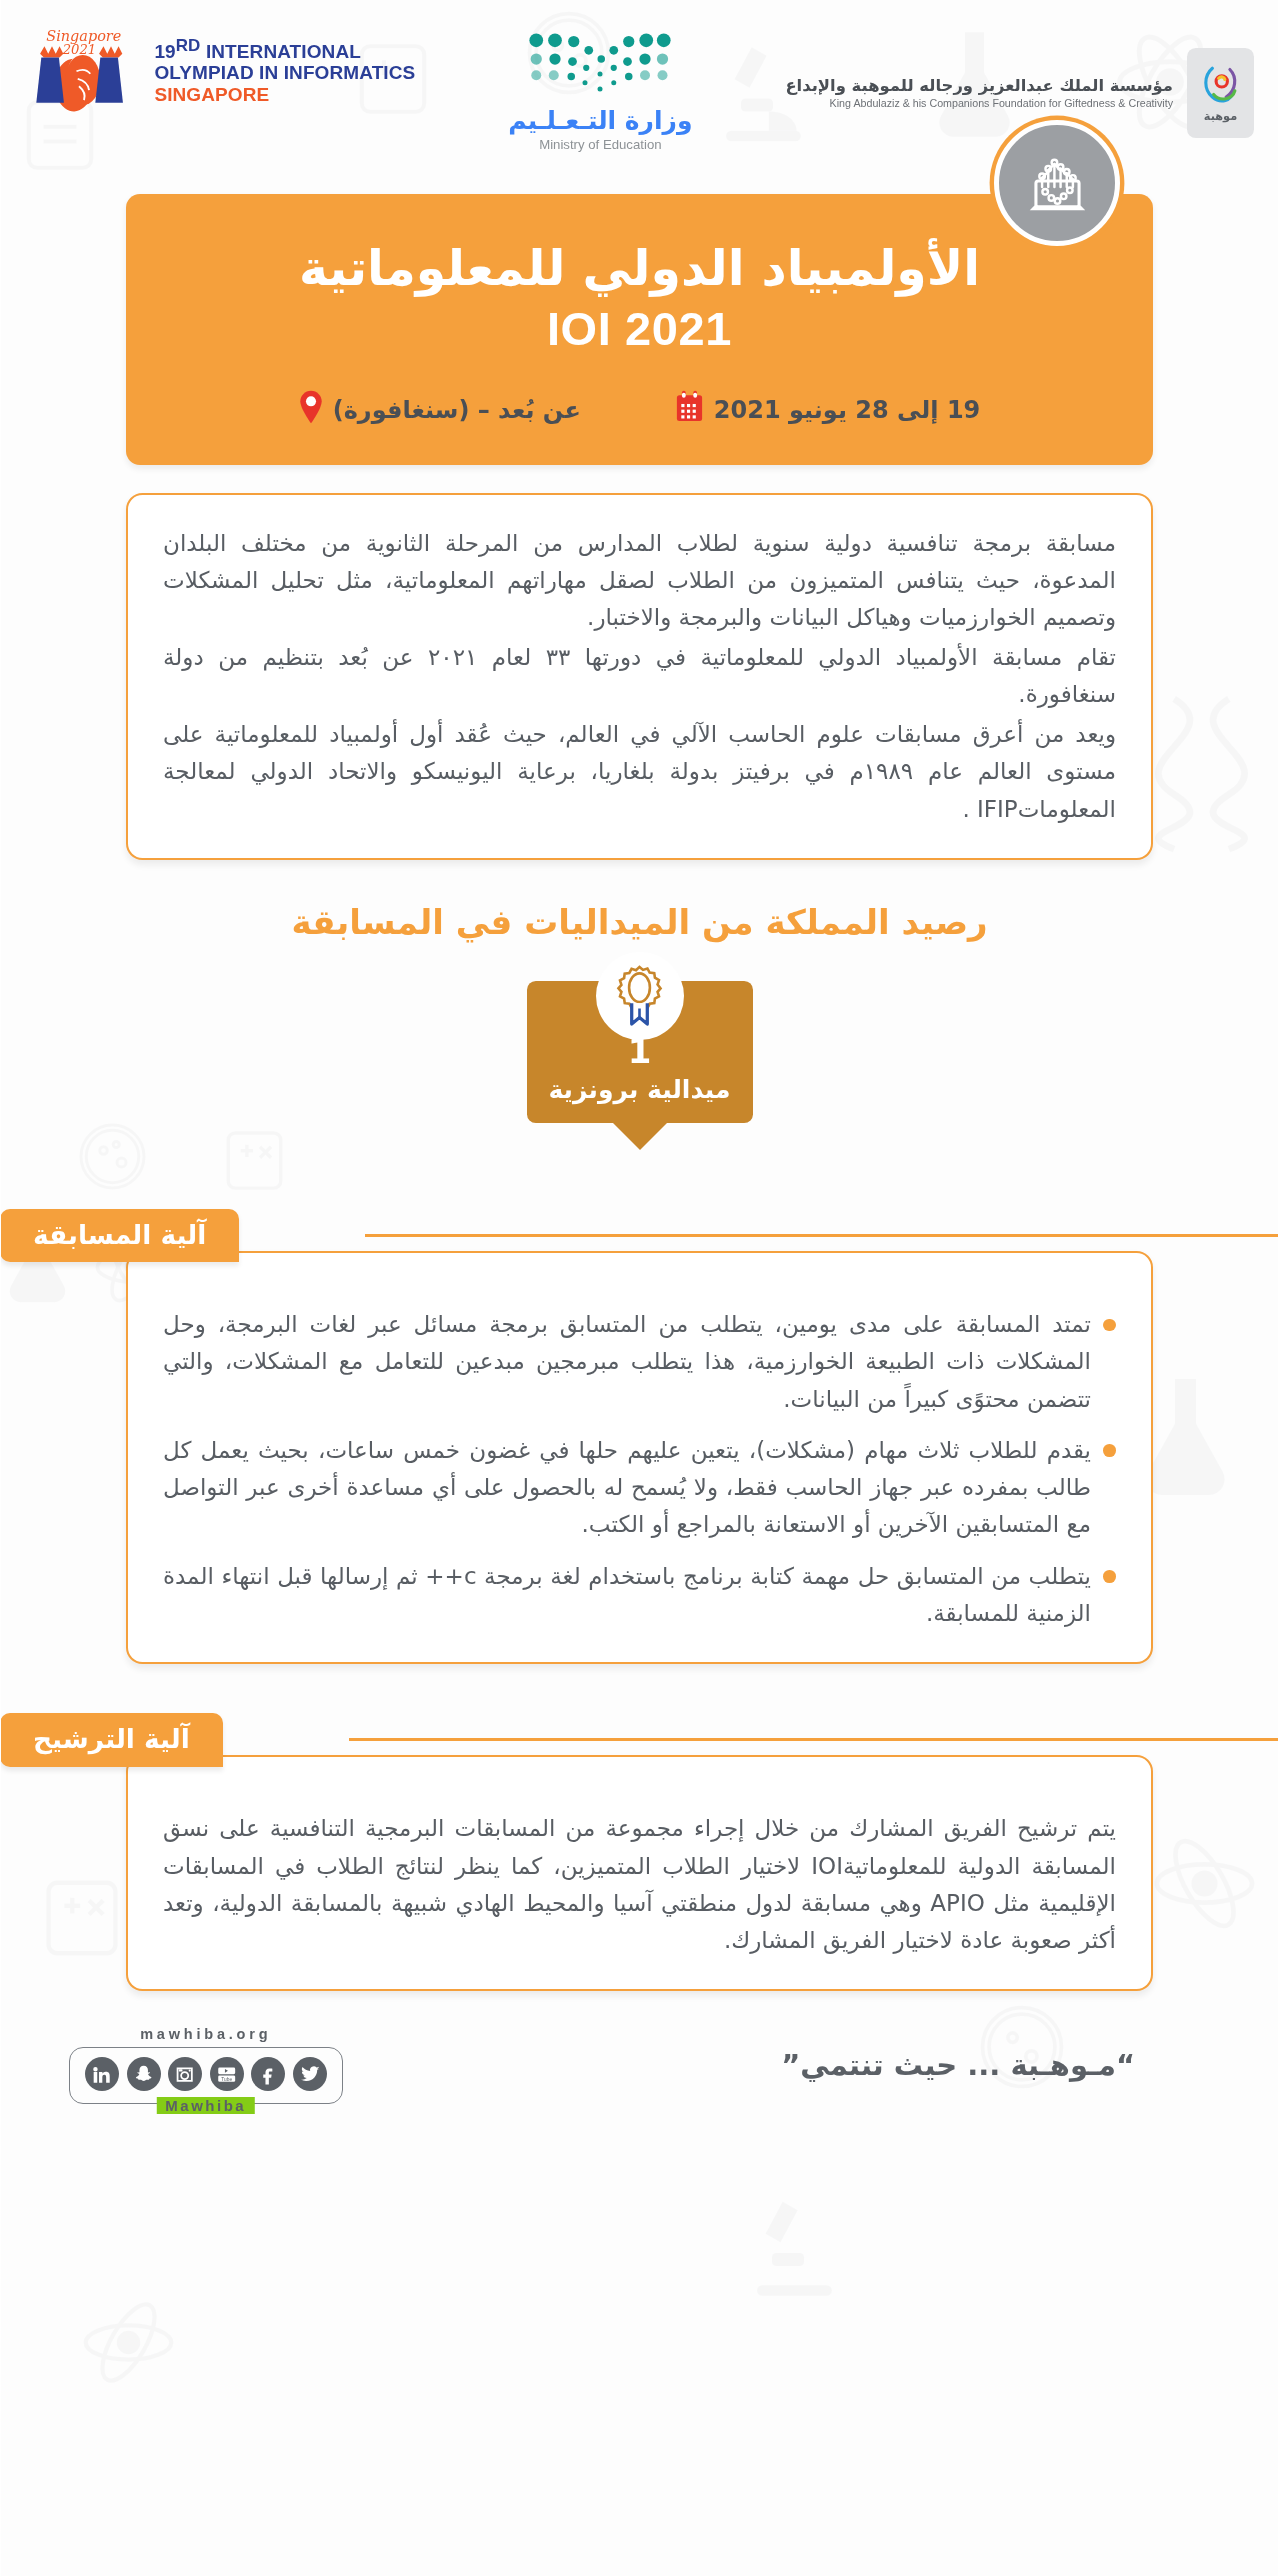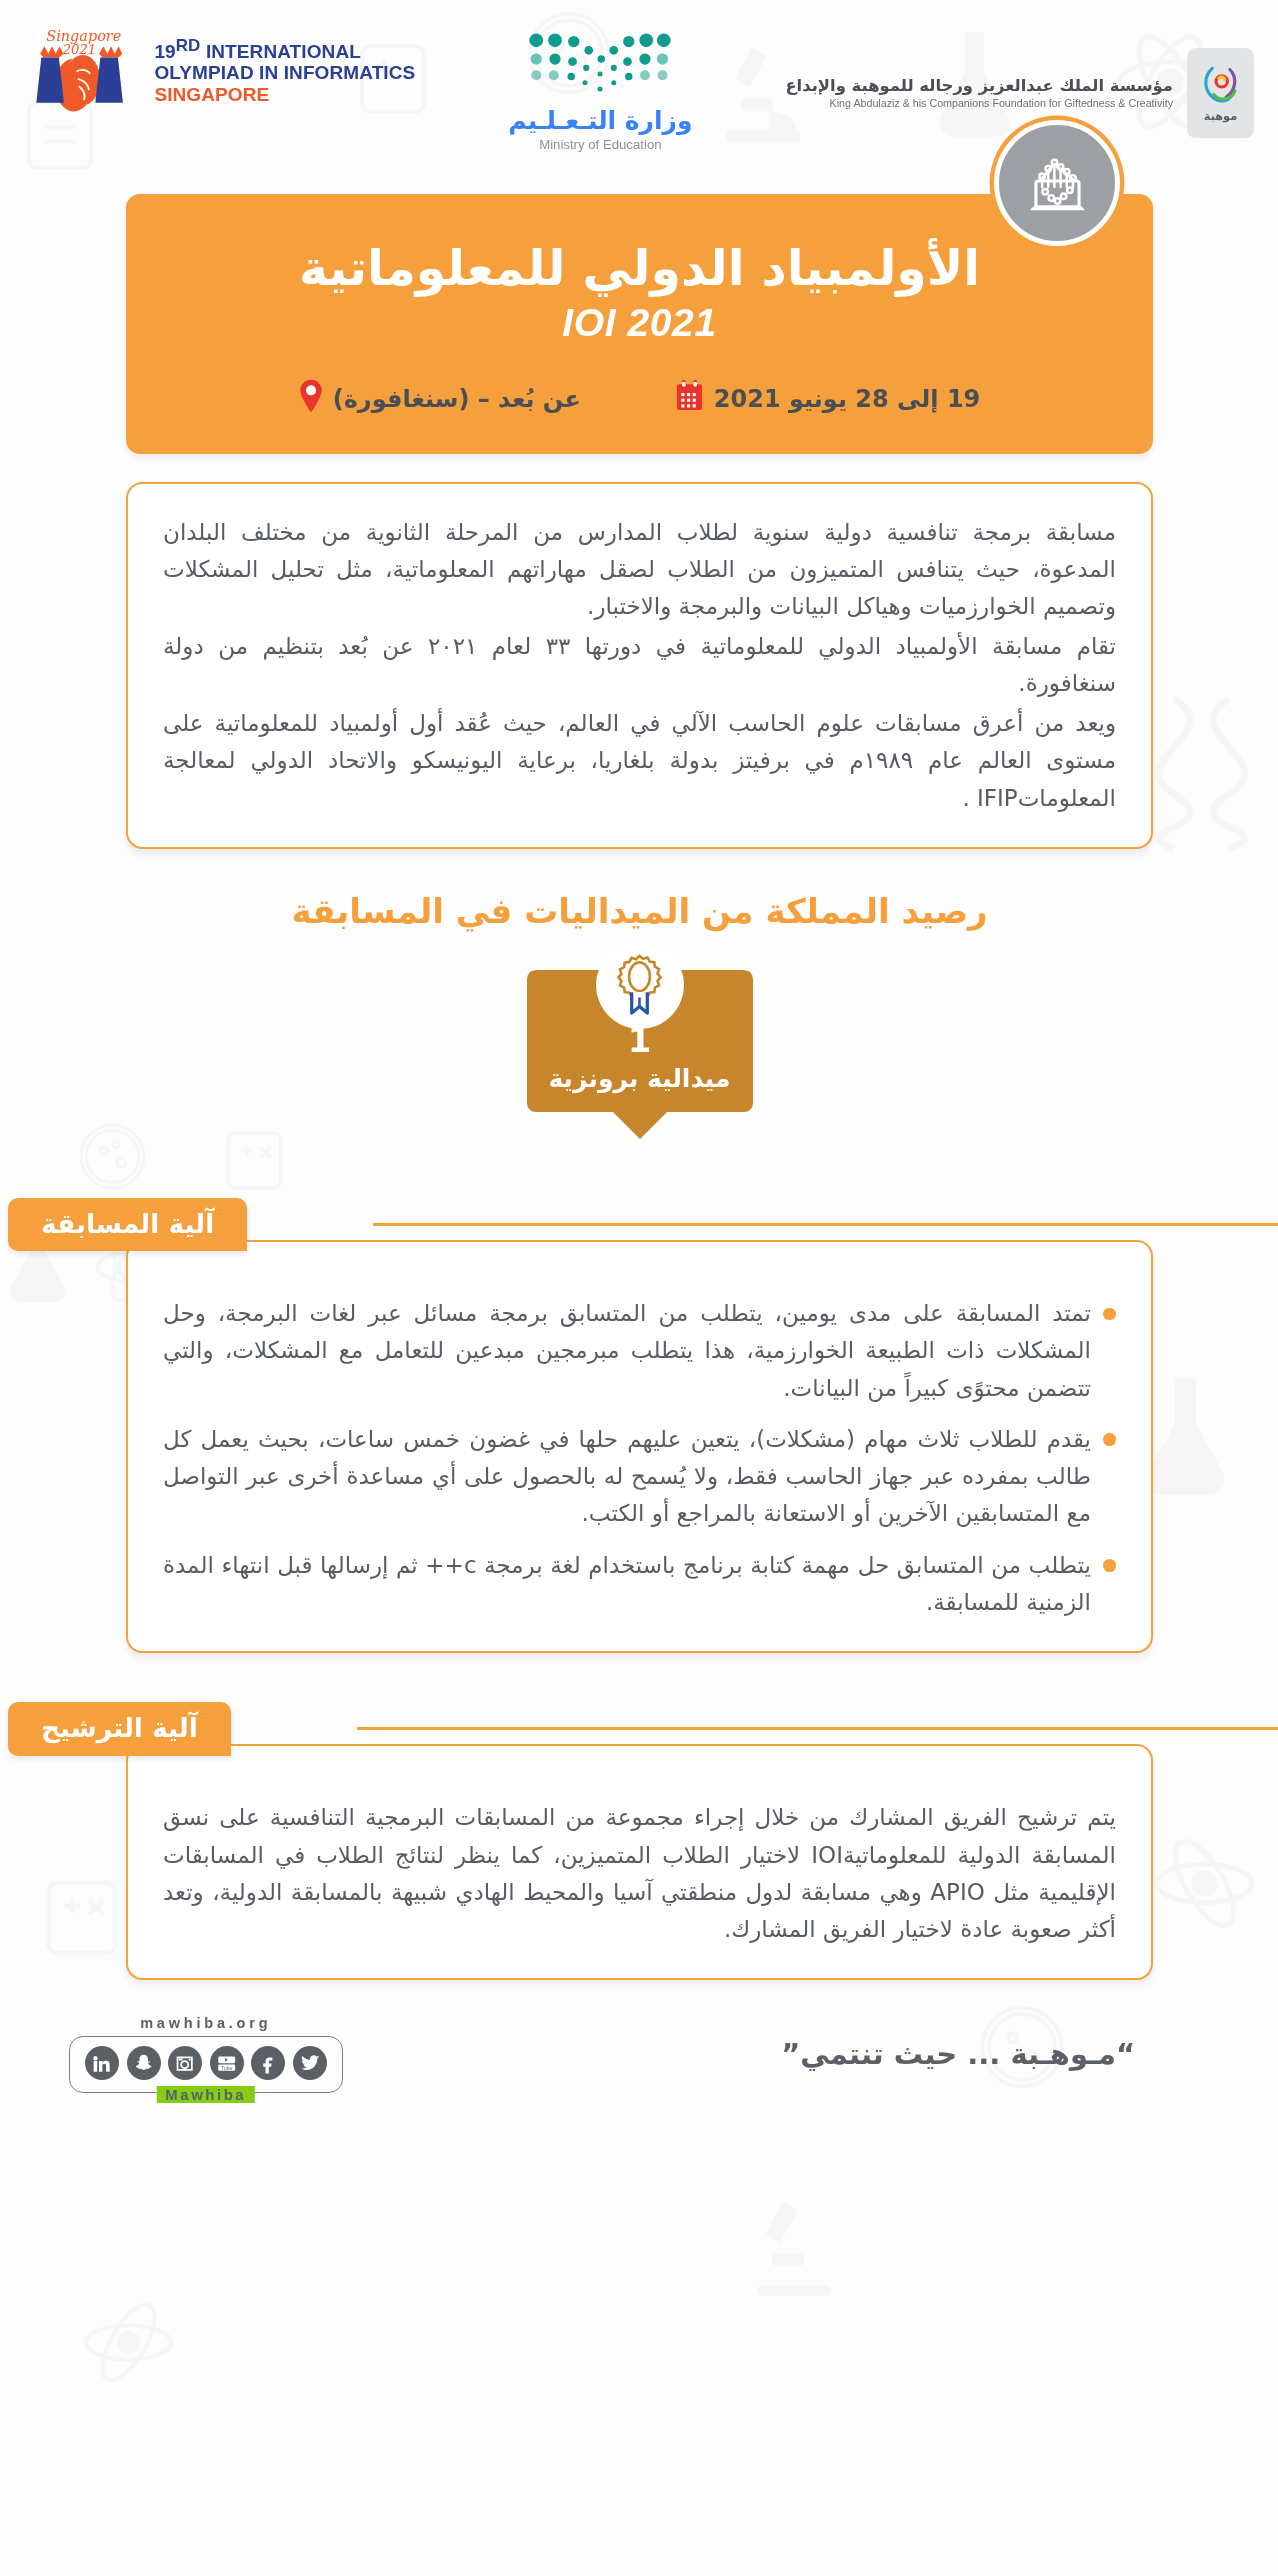--- a/index.html
+++ b/index.html
@@ -75,22 +75,22 @@
   .hero {
     background: #f5a03c; border-radius: 14px;
     padding: 47px 38px 35px 38px;
     box-shadow: 0 3.8px 6.3px rgba(0,0,0,.07);
     text-align: center;
   }
   .hero-title {
     color: #ffffff; font-size: 49px; font-weight: bold; line-height: 1.15;
   }
   .hero-sub {
-    color: #ffffff; font-size: 39px; font-weight: bold; margin-top: 3.8px;
-    direction: ltr; font-family: "Liberation Sans", sans-serif; letter-spacing: 0.6px; font-style: italic;
+    color: #ffffff; font-size: 47px; font-weight: bold; margin-top: 3.8px;
+    direction: ltr; font-family: "Liberation Sans", sans-serif; letter-spacing: 0.6px;
   }
   .hero-meta {
     display: flex; align-items: center; justify-content: center; gap: 94px;
     margin-top: 34px; color: #4a4f55; font-size: 24px; font-weight: bold;
   }
   .meta-item { display: flex; align-items: center; gap: 10px; }
   .meta-item svg { flex: none; }
 
   
   .card {
@@ -137,21 +137,21 @@
     border-left: 29px solid transparent; border-right: 29px solid transparent;
     border-top: 29px solid #c7862b;
   }
 
   
   .section { position: relative; z-index: 3; }
   .sec-tab-row {
     position: relative; z-index: 4;
     display: flex; align-items: center; justify-content: flex-end;
     margin: 0 0 -11.3px 0;
-    padding-left: 8px;
+    padding-left: 0;
   }
   .sec-rule { flex: 1; height: 3.1px; background: #f5a03c; margin-right: 0; margin-left: 0; }
   .sec-tab {
     background: #f5a03c; color: #ffffff;
     font-size: 26.4px; font-weight: bold;
     padding: 10px 33px 12.6px 33px;
     border-radius: 10px 10px 0 10px;
     margin-right: 126px;
     box-shadow: 0 3.1px 5.7px rgba(0,0,0,.08);
   }

